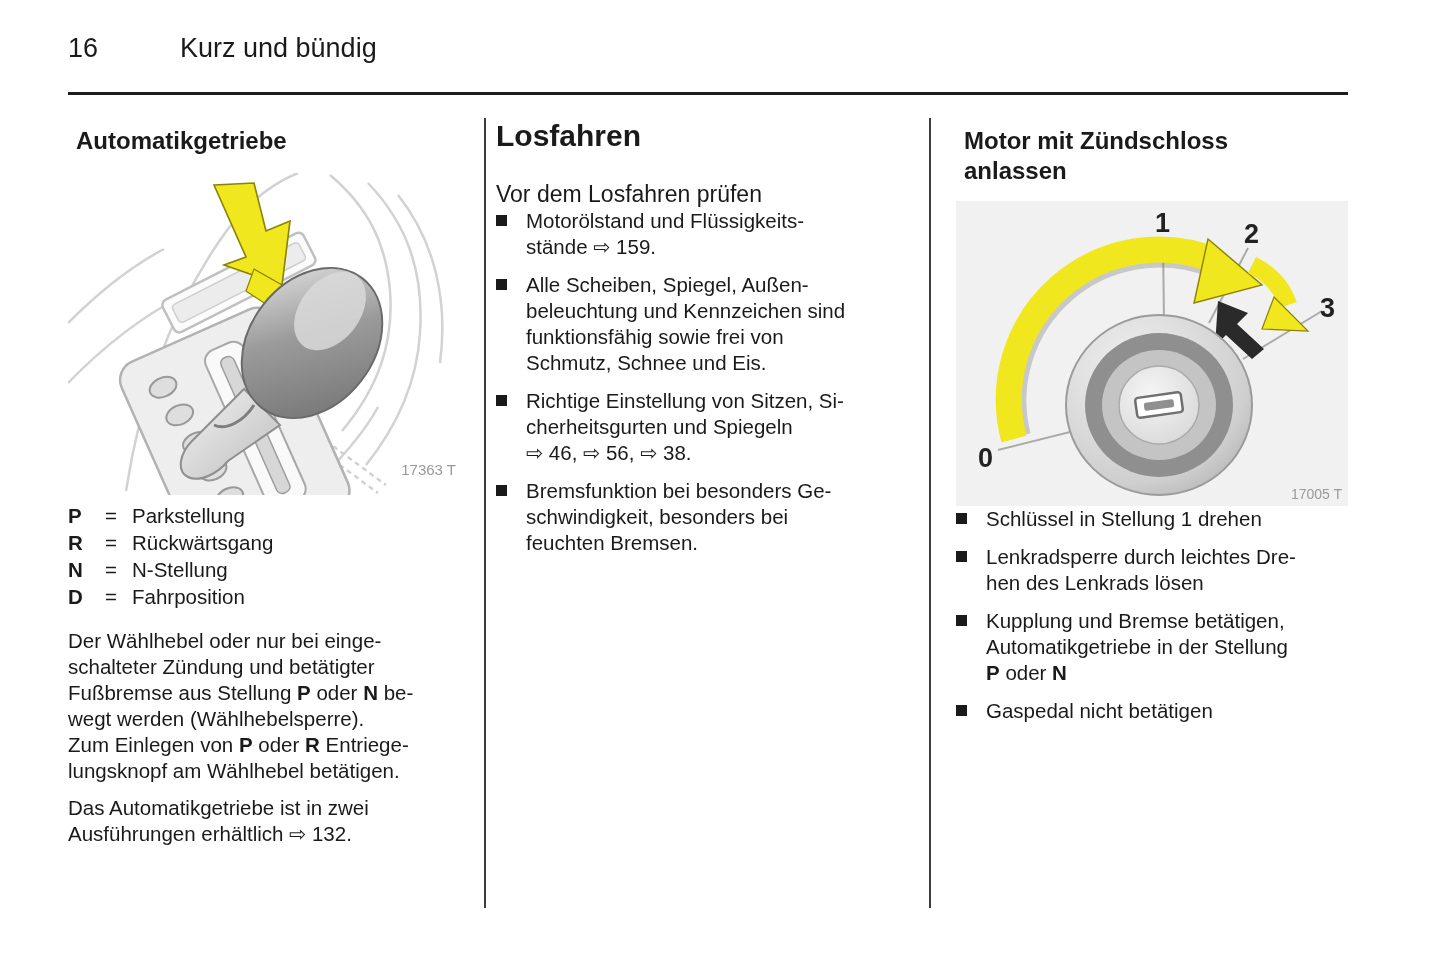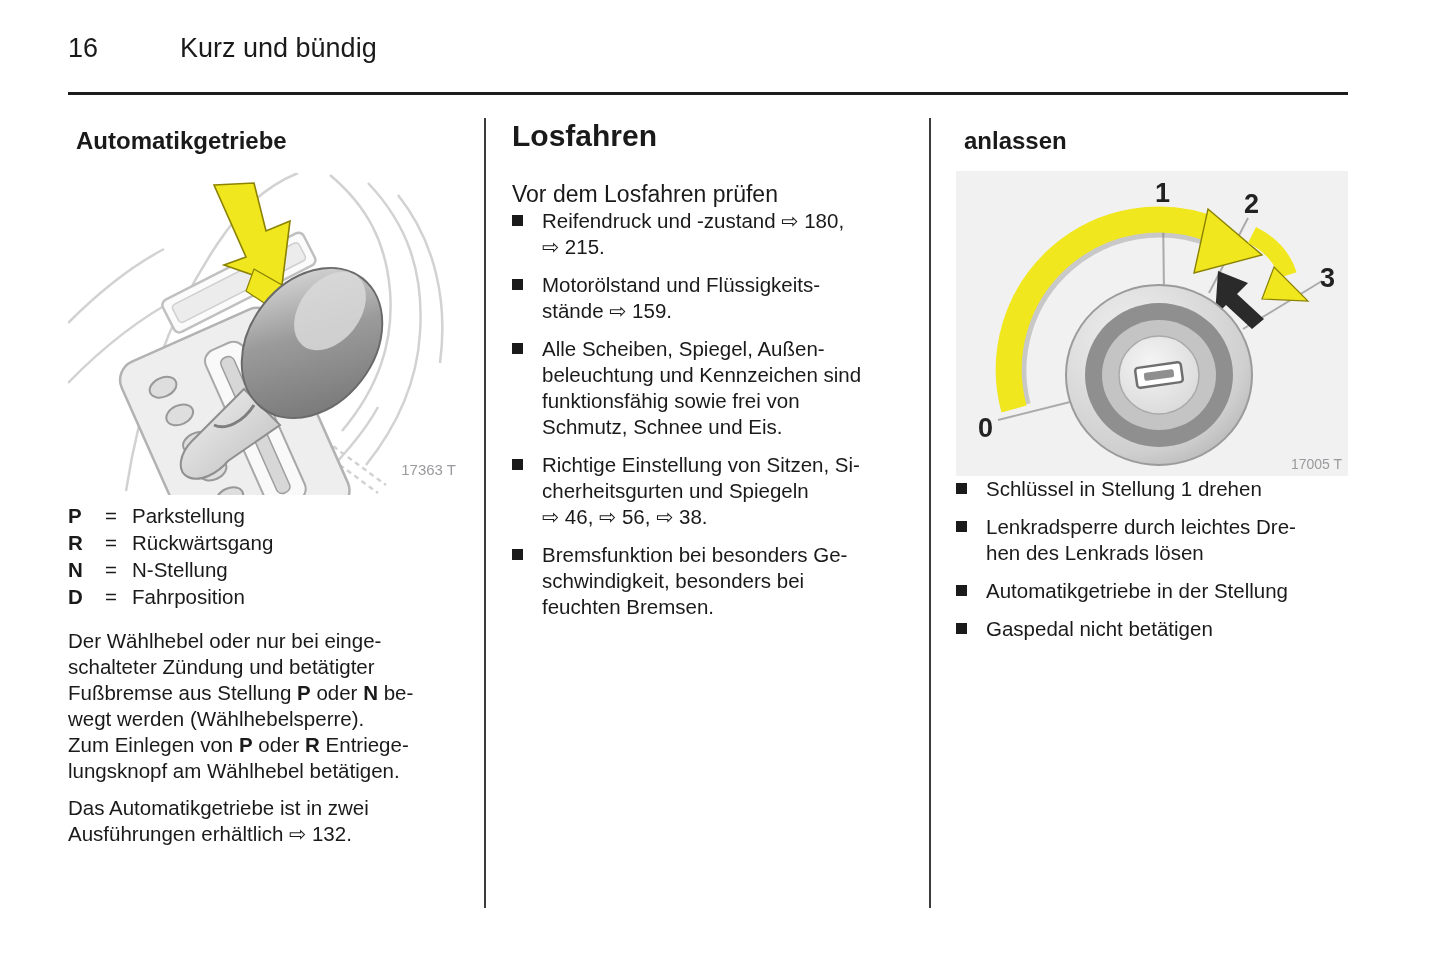--- a/index.html
+++ b/index.html
@@ -9,21 +9,21 @@
     -webkit-font-smoothing:antialiased;
   }
   .hdr-num{position:absolute;left:68px;top:33px;font-size:27px;}
   .hdr-title{position:absolute;left:180px;top:33px;font-size:27px;}
   .hdr-rule{position:absolute;left:68px;top:92px;width:1280px;height:3px;background:#1c1c1c;}
   .vdiv{position:absolute;top:118px;width:2px;height:790px;background:#3c3c3c;}
   .vdiv1{left:484px;}
   .vdiv2{left:929px;}
   .col{position:absolute;top:118px;}
   .col1{left:68px;width:394px;}
-  .col2{left:512px;width:396px;}
+  .col2{left:496px;width:396px;}
   .col3{left:956px;width:392px;}
   h2{margin:8px;font-size:24px;line-height:30px;font-weight:700;}
   h1{margin:0;font-size:30px;line-height:36px;font-weight:700;}
   h3{margin:26px 0 0 0;font-size:23px;line-height:28px;font-weight:400;}
   .body-txt{font-size:20.5px;line-height:26px;}
   .figure{display:block;}
   .fig1{margin-top:17px;}
   .fig2{margin-top:15px;}
   .legend{margin-top:7px;border-collapse:collapse;}
   .legend td{font-size:20.5px;line-height:27px;padding:0;vertical-align:top;}
@@ -149,27 +149,20 @@
     </div>
 </div>
 
 <div class="col col2">
   <h1>Losfahren</h1>
   <h3>Vor dem Losfahren prüfen</h3>
   <ul class="blist body-txt bl2">
     <li>
       <span class="sq"></span>
       <div>
-          <div class="tl"><span>Reifendruck und -zustand ⇨ 180,</span></div>
-          <div class="tl"><span>⇨ 215.</span></div>
-        </div>
-    </li>
-    <li>
-      <span class="sq"></span>
-      <div>
           <div class="tl"><span>Motorölstand und Flüssigkeits-</span></div>
           <div class="tl"><span>stände ⇨ 159.</span></div>
         </div>
     </li>
     <li>
       <span class="sq"></span>
       <div>
           <div class="tl"><span>Alle Scheiben, Spiegel, Außen-</span></div>
           <div class="tl"><span>beleuchtung und Kennzeichen sind</span></div>
           <div class="tl"><span>funktionsfähig sowie frei von</span></div>
@@ -190,20 +183,21 @@
           <div class="tl"><span>Bremsfunktion bei besonders Ge-</span></div>
           <div class="tl"><span>schwindigkeit, besonders bei</span></div>
           <div class="tl"><span>feuchten Bremsen.</span></div>
         </div>
     </li>
   </ul>
 </div>
 
 <div class="col col3">
   <h2>
+      <div class="tl"><span>Motor mit Zündschloss</span></div>
       <div class="tl"><span>anlassen</span></div>
     </h2>
 
   <svg class="figure fig2" width="392" height="305" viewBox="0 0 392 305">
     <defs>
       <radialGradient id="ringG" cx="0.35" cy="0.3" r="0.9">
         <stop offset="0" stop-color="#f0f0f0"></stop>
         <stop offset="0.7" stop-color="#cfcfcf"></stop>
         <stop offset="1" stop-color="#a8a8a8"></stop>
       </radialGradient>
@@ -264,21 +258,23 @@
     <li>
       <span class="sq"></span>
       <div>
           <div class="tl"><span>Lenkradsperre durch leichtes Dre-</span></div>
           <div class="tl"><span>hen des Lenkrads lösen</span></div>
         </div>
     </li>
     <li>
       <span class="sq"></span>
       <div>
+          <div class="tl"><span>Kupplung und Bremse betätigen,</span></div>
           <div class="tl"><span>Automatikgetriebe in der Stellung</span></div>
+          <div class="tl"><span class="bold">P</span><span> oder </span><span class="bold">N</span></div>
         </div>
     </li>
     <li>
       <span class="sq"></span>
       <div>
           <div class="tl"><span>Gaspedal nicht betätigen</span></div>
         </div>
     </li>
   </ul>
 </div>

